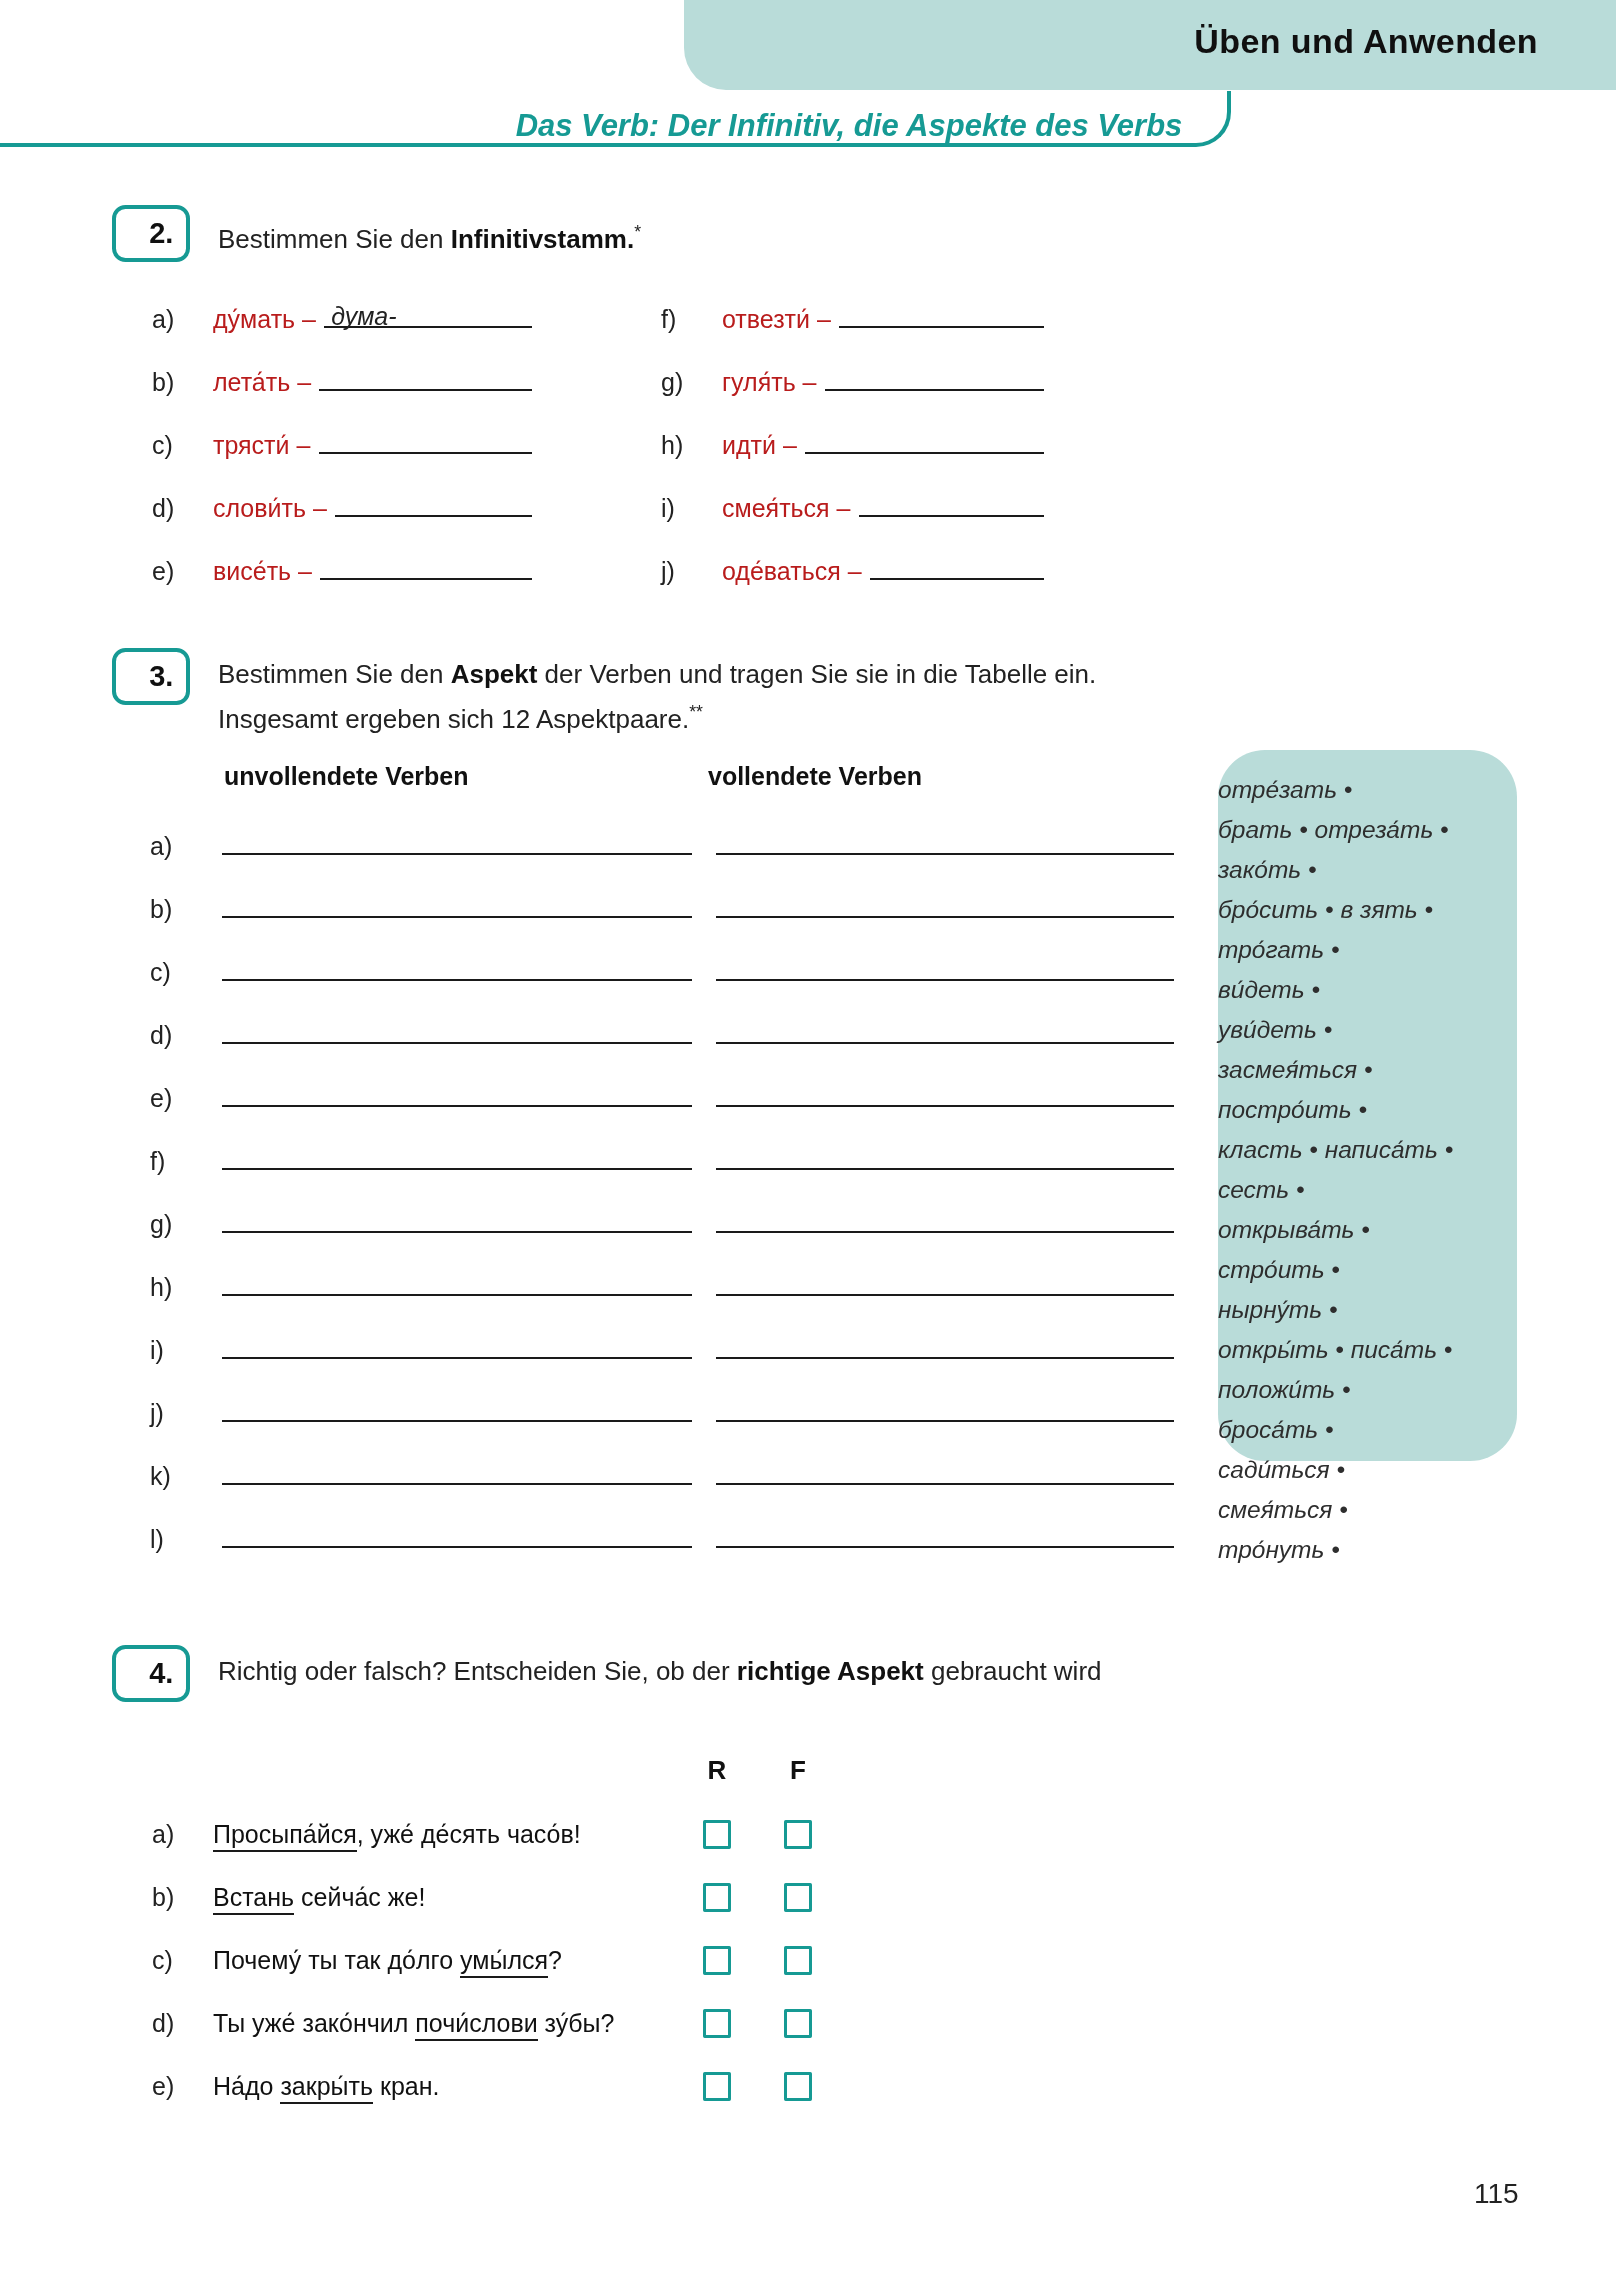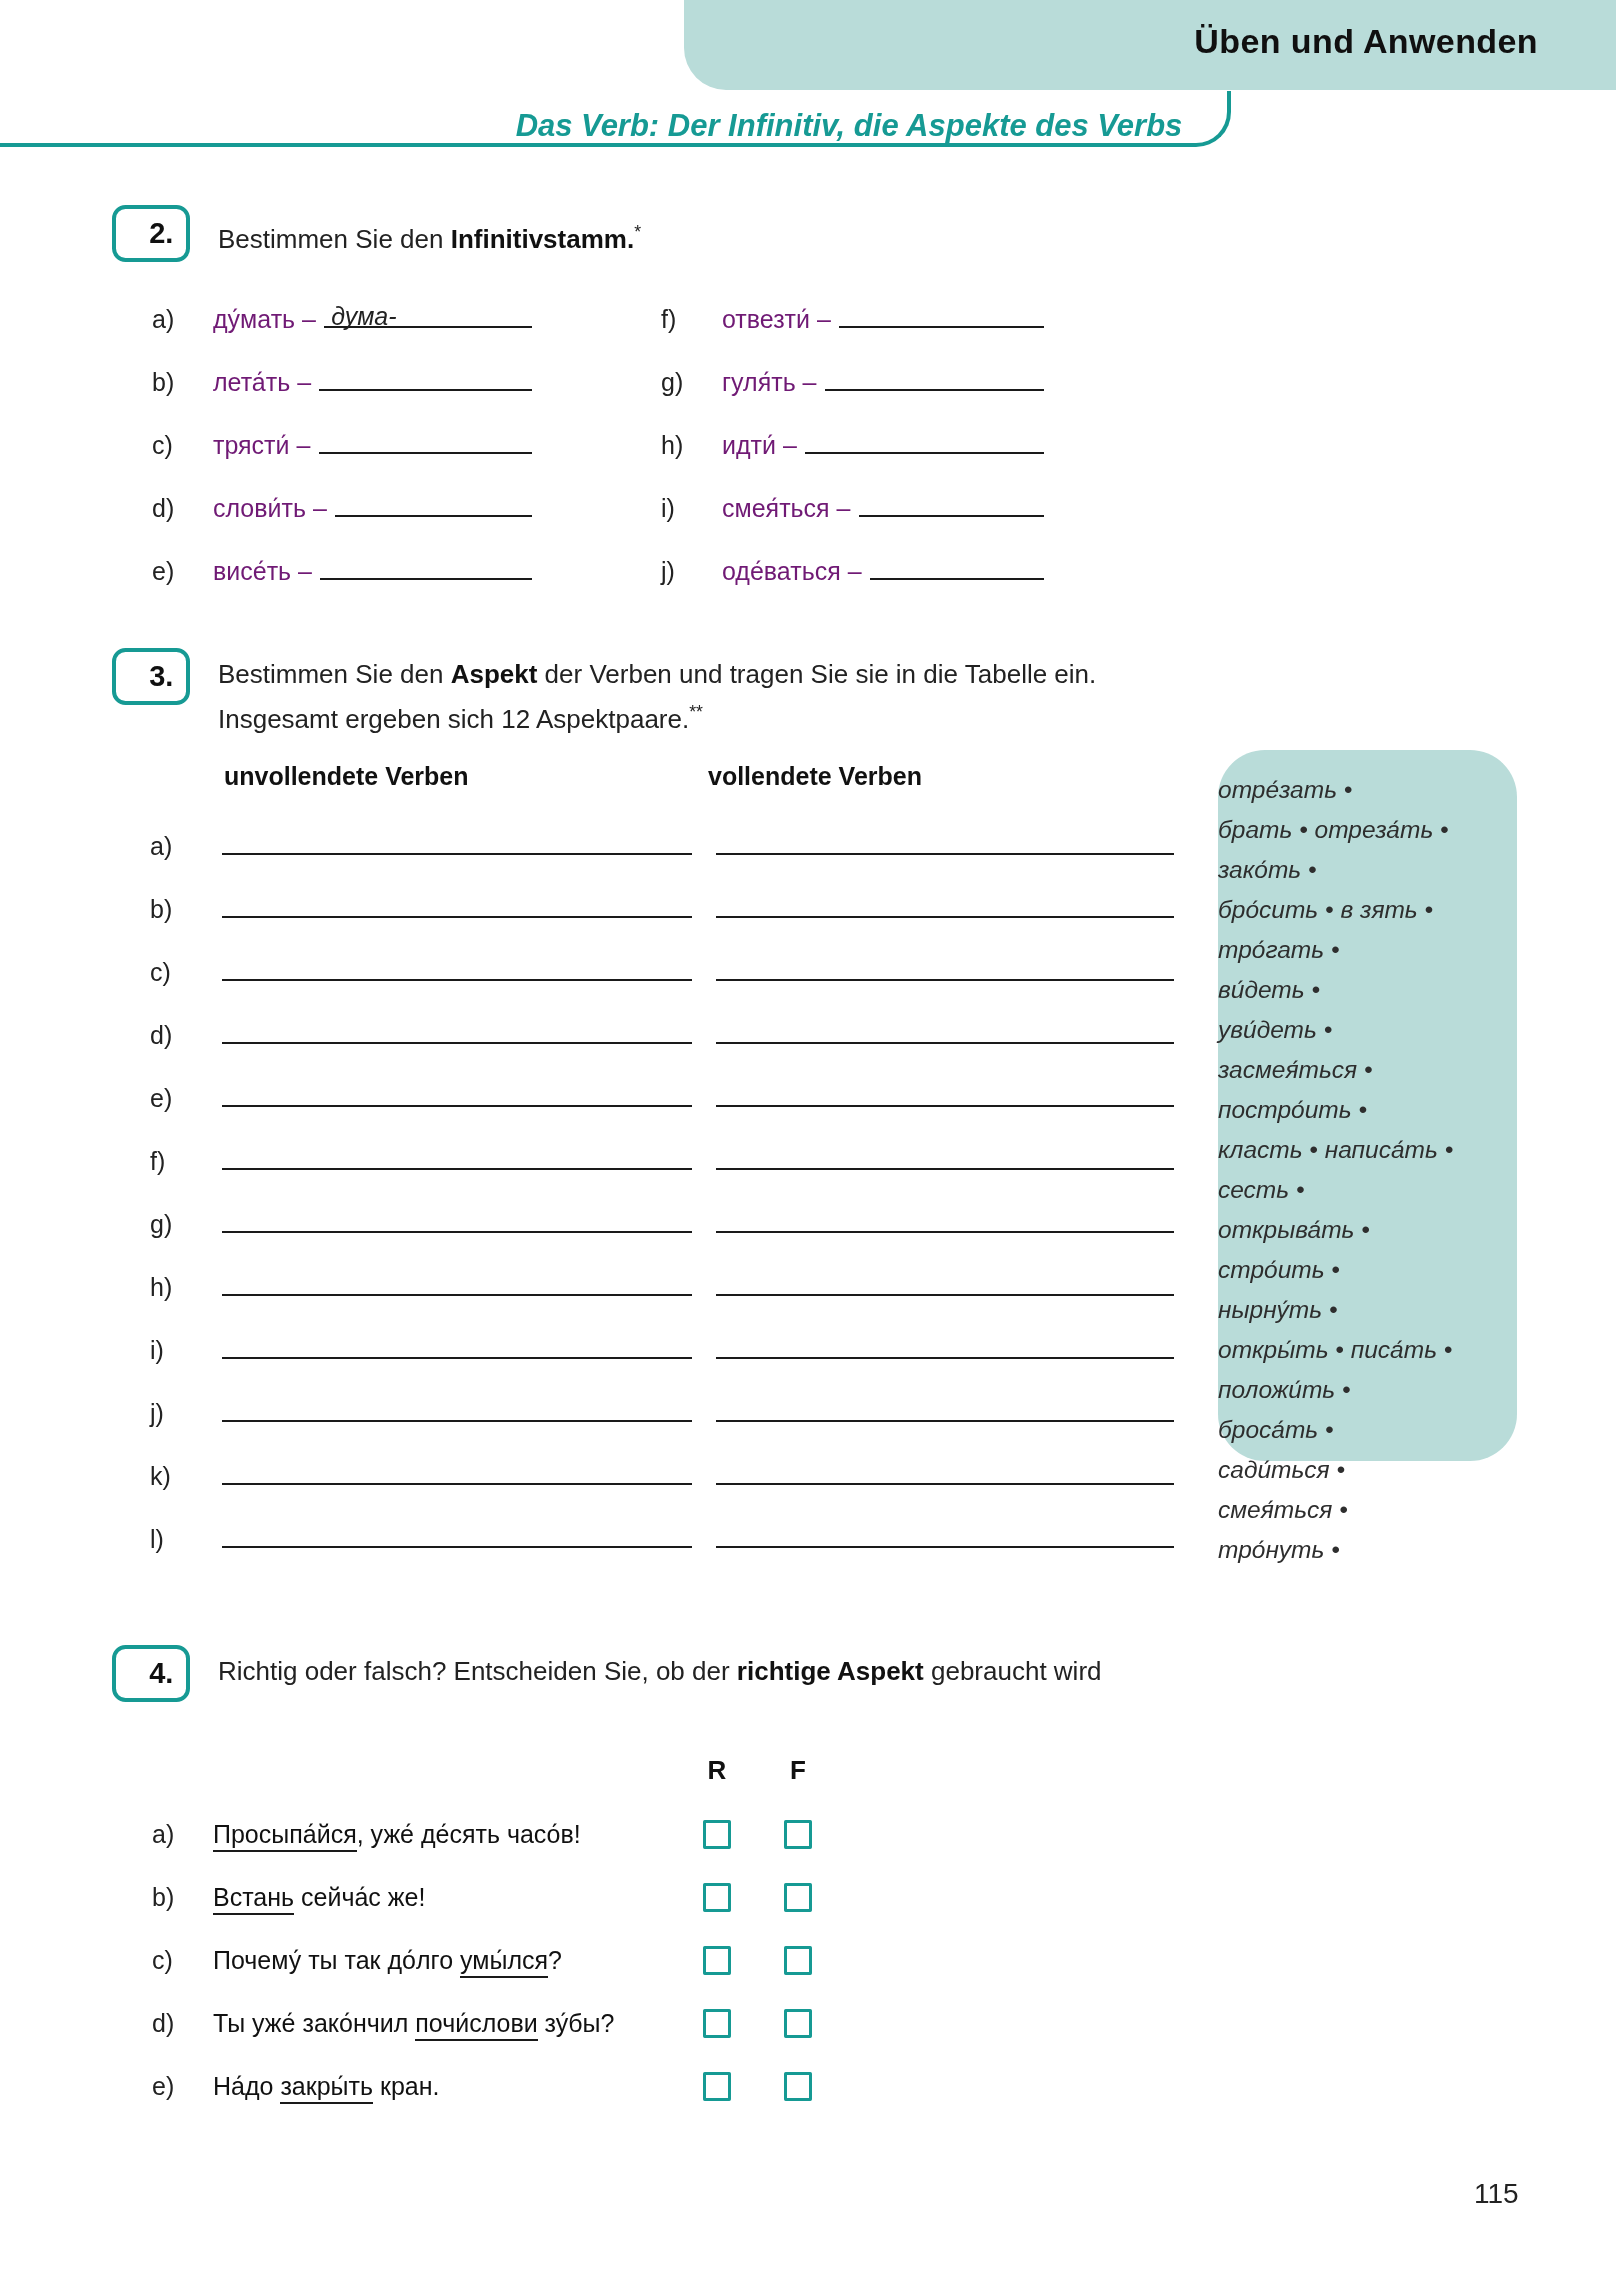--- a/index.html
+++ b/index.html
@@ -34,21 +34,21 @@
   .t2{top:213px;} .t3{top:655px;} .t4{top:1652px;}
   .extitle b{font-weight:700;color:#111;}
   sup{font-size:68%;vertical-align:super;}
 
   
   .x2grid{position:absolute;left:152px;top:279px;width:892px;
           display:grid;grid-template-columns:380px 383px;column-gap:129px;
           grid-template-rows:repeat(5,63px);grid-auto-flow:column;}
   .x2item{display:flex;align-items:flex-end;font-size:25px;}
   .x2item .letter{width:61px;flex:0 0 61px;margin-bottom:7.6px;color:#222;}
-  .x2item .word{white-space:nowrap;margin-bottom:7.6px;margin-right:8.4px;color:#701a75;}
+  .x2item .word{white-space:nowrap;margin-bottom:7.6px;margin-right:8.4px;color:#b91c1c;}
   .x2item .blank{flex:1;border-bottom:2.5px solid var(--ink);margin-bottom:14.4px;min-height:3.4px;}
   .x2item .blank .answer{font-style:italic;padding-left:6.8px;color:#222;display:inline-block;transform:translateY(5px);}
 
   
   .colhead{position:absolute;top:762px;font-size:25px;font-weight:700;color:#111;}
   .ch1{left:224px;} .ch2{left:708px;}
   .x3rows{position:absolute;left:150px;top:806px;width:1023px;}
   .x3row{height:63px;display:flex;align-items:flex-end;font-size:25px;}
   .x3row .letter{width:72px;flex:0 0 72px;margin-bottom:7.6px;color:#222;}
   .x3row .l1{width:470px;flex:0 0 470px;border-bottom:2.5px solid var(--ink);margin-bottom:14.4px;height:3.4px;}

